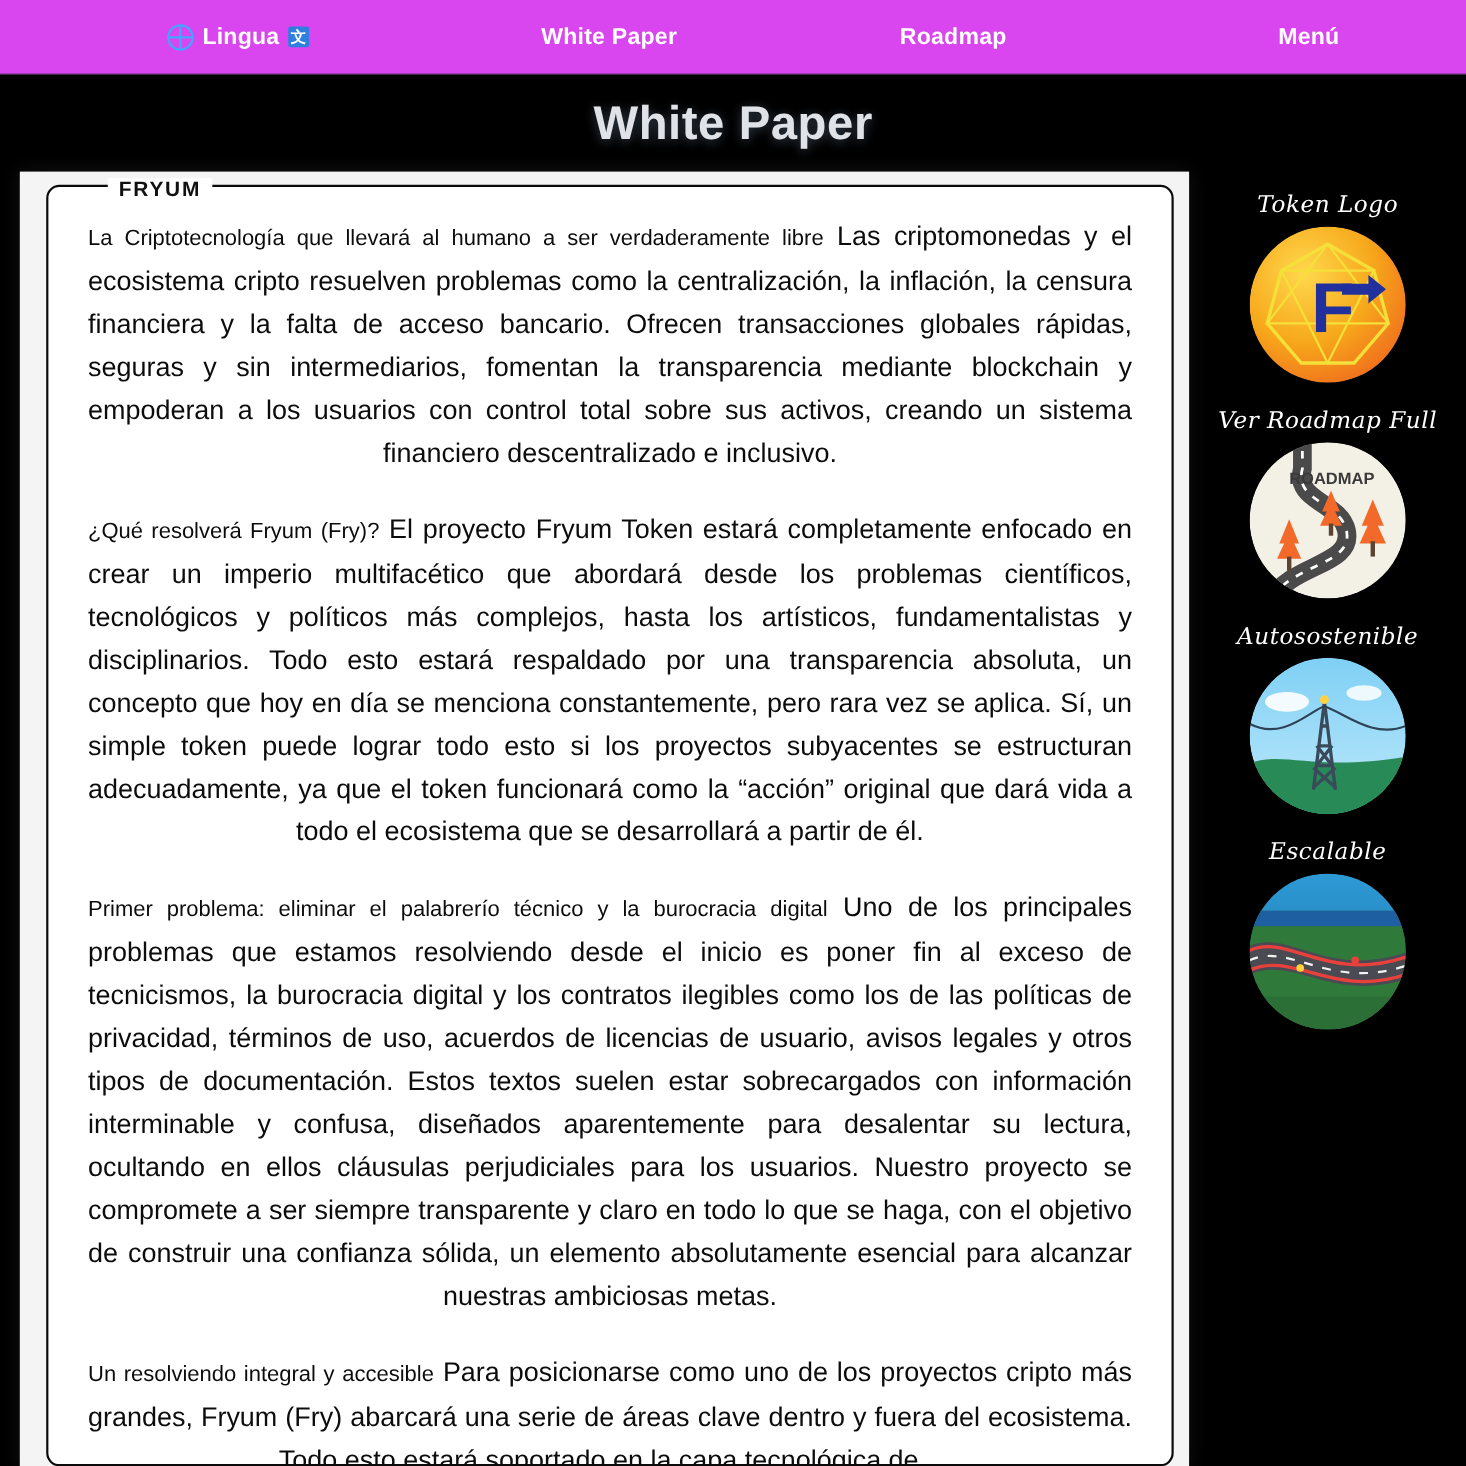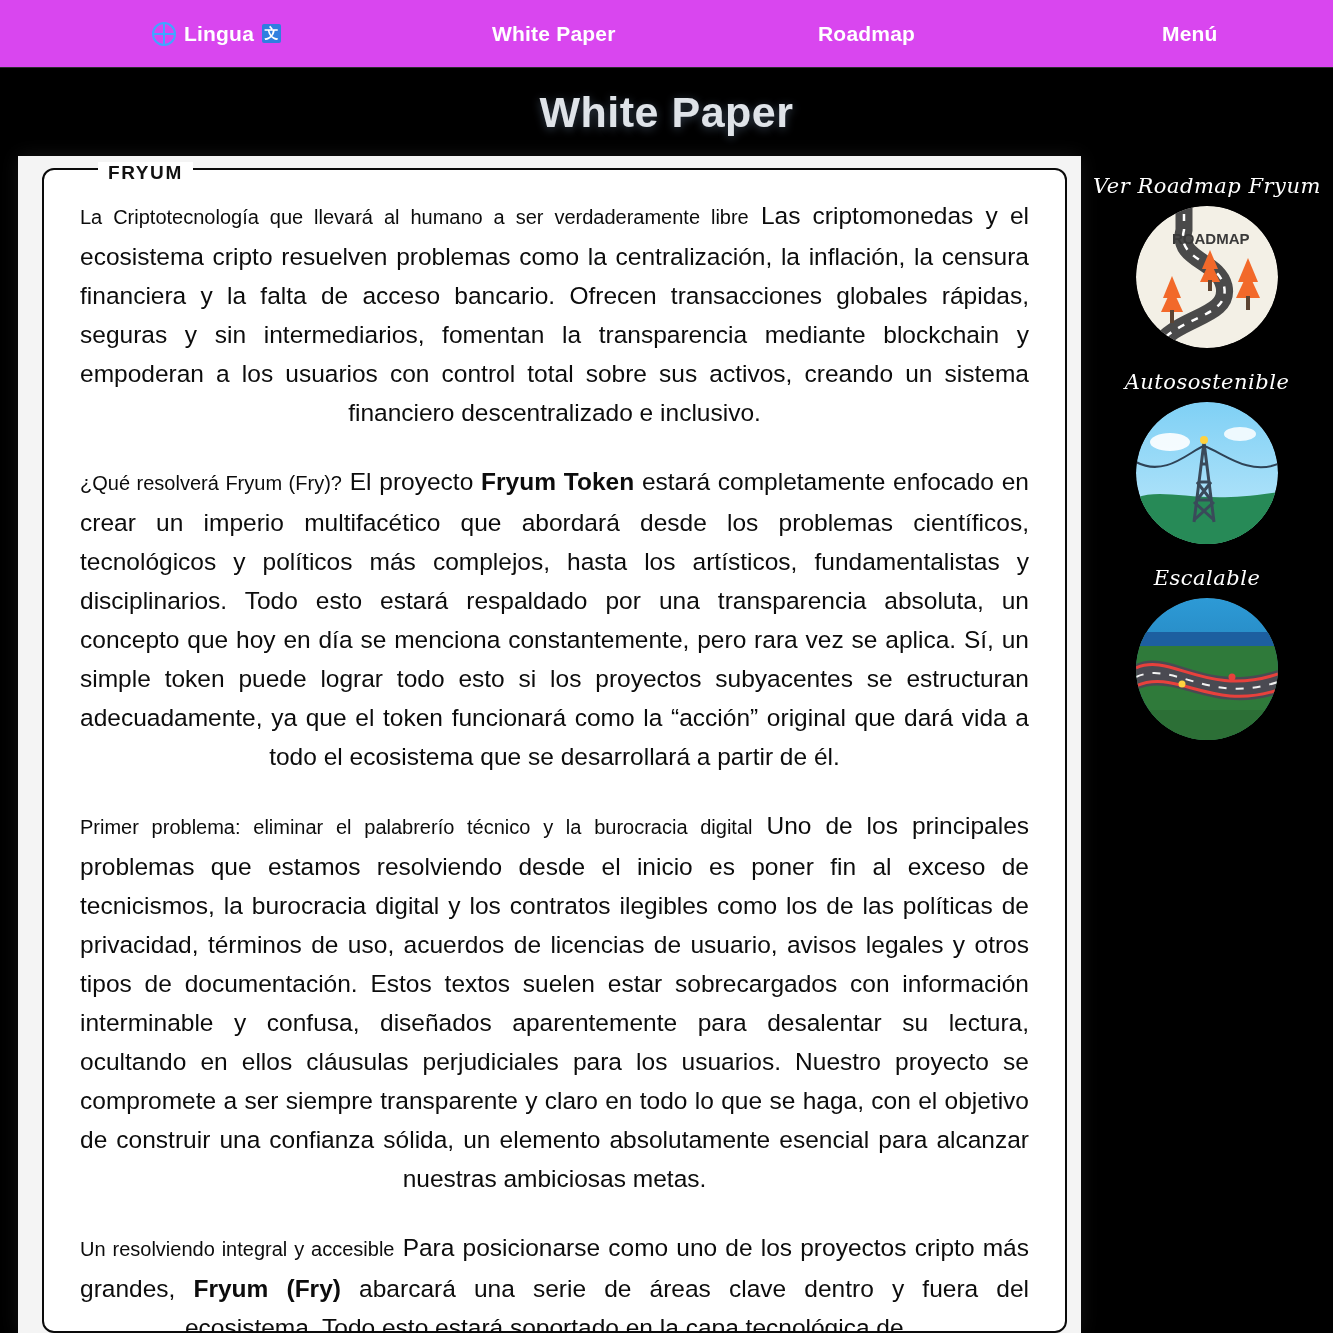--- a/index.html
+++ b/index.html
@@ -119,21 +119,21 @@
   .para {
     color: #0c0c0c;
     font-size: 24.5px;
     line-height: 39px;
     text-align: justify;
     text-align-last: center;
     margin: 0 26px 30px 26px;
     -webkit-hyphens: auto;
     hyphens: auto;
   }
-  .para b { font-weight: bold; }
+  .para b { font-weight: normal; }
   .para .lead { font-weight: normal; font-size: 20px; }
 
   
   #sidebar {
     flex: 1;
     padding-top: 18px;
     display: flex;
     flex-direction: column;
     align-items: center;
   }
@@ -210,23 +210,43 @@
           <span class="lead">Un resolviendo integral y accesible</span><span> Para posicionarse como uno de los proyectos cripto más grandes, </span><b>Fryum (Fry)</b><span> abarcará una serie de áreas clave dentro y fuera del ecosistema. Todo esto estará soportado en la capa tecnológica de...</span>
         </p>
 
       </div>
       <div id="paper-scrollbar"></div>
     </div>
   </div>
 
   <div id="sidebar">
 
-
     <div class="side-block">
-      <div class="side-caption">Ver Roadmap Fryum</div>
+      <div class="side-caption">Token Logo</div>
+      <div class="thumb">
+        <svg viewBox="0 0 142 142" width="142" height="142" aria-hidden="true">
+          <defs>
+            <radialGradient id="gTok" cx="35%" cy="30%" r="80%">
+              <stop offset="0%" stop-color="#ffd84d"></stop>
+              <stop offset="55%" stop-color="#f7a81b"></stop>
+              <stop offset="100%" stop-color="#ef6a1d"></stop>
+            </radialGradient>
+          </defs>
+          <circle cx="71" cy="71" r="71" fill="url(#gTok)"></circle>
+          <polygon points="71,16 113,40 126,88 95,124 47,124 16,88 29,40" fill="none" stroke="#f5e03a" stroke-width="3"></polygon>
+          <polygon points="71,16 126,88 16,88" fill="none" stroke="#f5e03a" stroke-width="2"></polygon>
+          <polygon points="29,40 113,40 71,124" fill="none" stroke="#f5e03a" stroke-width="2"></polygon>
+          <text x="56" y="96" font-family="Liberation Sans, sans-serif" font-size="64" font-weight="bold" fill="#22309e">F</text>
+          <path d="M84 52 L108 52 L108 44 L124 57 L108 70 L108 62 L84 62 Z" fill="#22309e"></path>
+        </svg>
+      </div>
+    </div>
+
+    <div class="side-block">
+      <div class="side-caption">Ver Roadmap Full</div>
       <div class="thumb">
         <svg viewBox="0 0 142 142" width="142" height="142" aria-hidden="true">
           <circle cx="71" cy="71" r="71" fill="#f3f0e6"></circle>
           <path d="M20 142 C40 110, 95 112, 88 80 C82 54, 40 54, 48 24 L48 0" fill="none" stroke="#4a4a4a" stroke-width="17" stroke-linecap="round"></path>
           <path d="M20 142 C40 110, 95 112, 88 80 C82 54, 40 54, 48 24 L48 0" fill="none" stroke="#ffffff" stroke-width="2.5" stroke-dasharray="7 8"></path>
           <g fill="#f2692a">
             <path d="M112 52 l10 24 h-20 z"></path>
               <path d="M112 66 l12 26 h-24 z"></path>
             <rect x="110" y="90" width="4" height="14" fill="#5d4432"></rect>
             <path d="M36 70 l9 22 h-18 z"></path>

